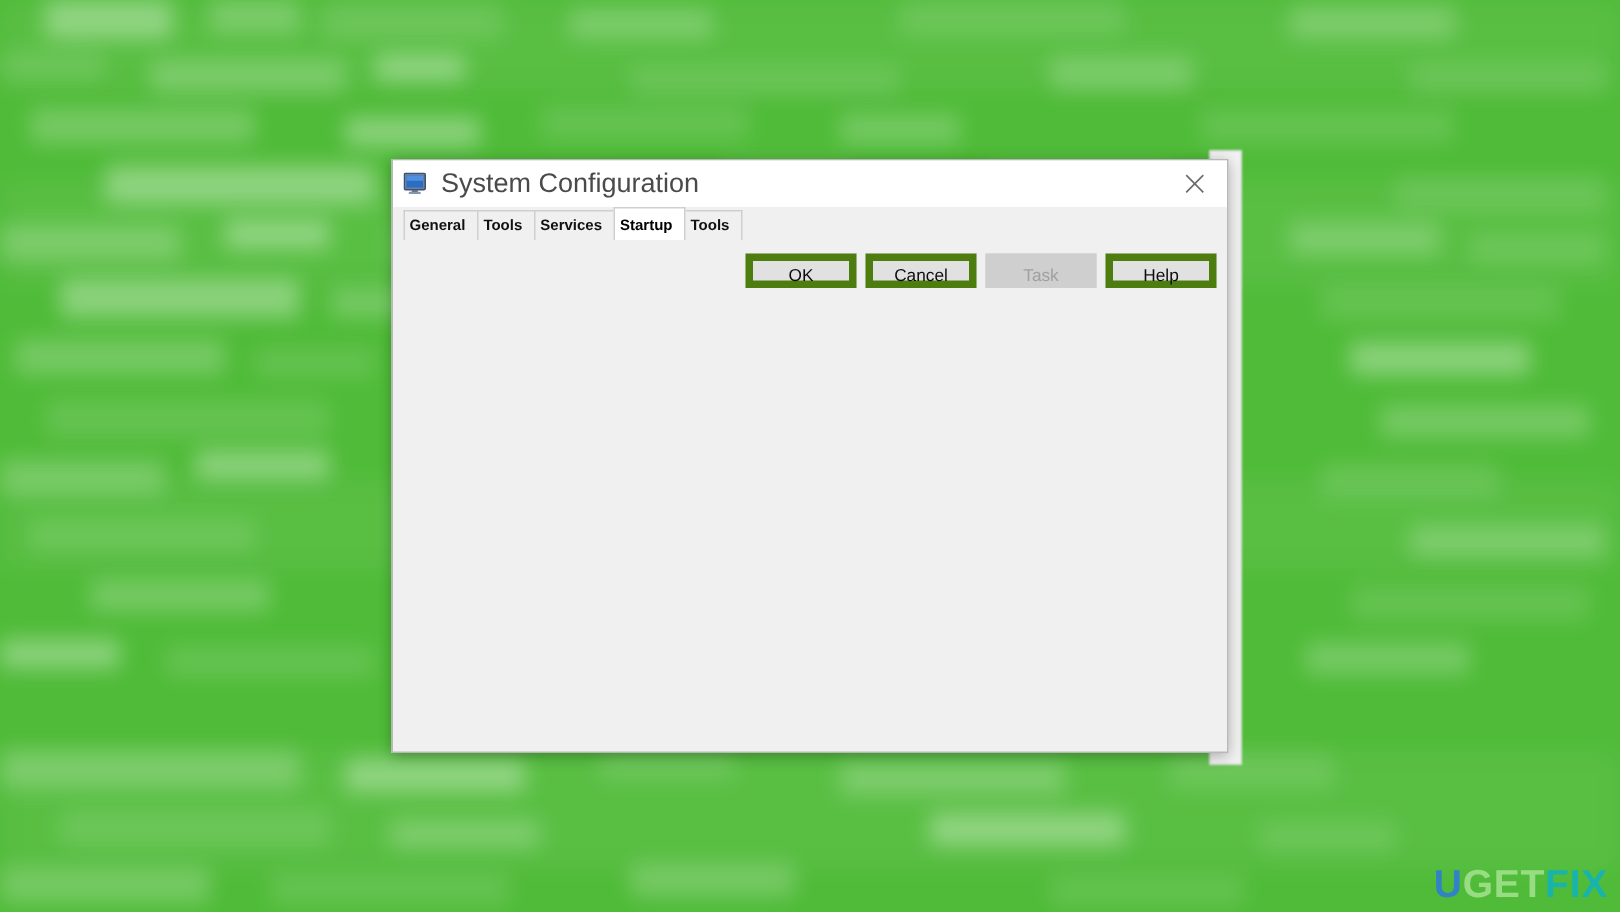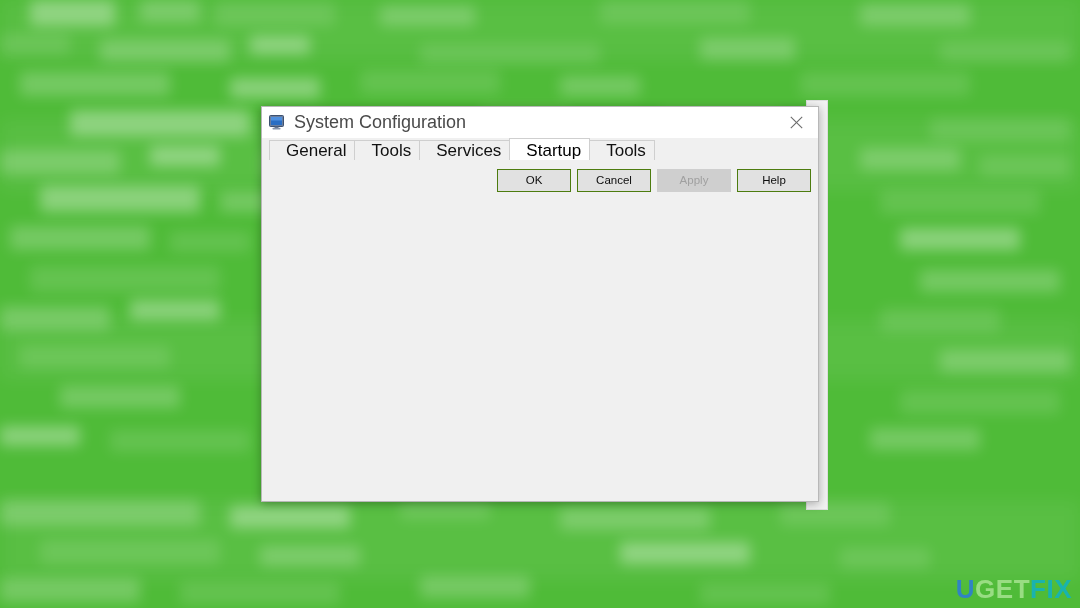--- a/index.html
+++ b/index.html
@@ -132,31 +132,32 @@
   #tab-strip {
     height: 22px;
     position: relative;
     padding-left: 7px;
     display: flex;
     align-items: flex-end;
     flex: none;
     background: #f0f0f0;
   }
   .tab {
-    font-size: 17px;
+    font-size: 10px;
     color: #111;
-    padding: 3px 8px 3px 16px;
+    padding: 3px 8px 3px 3px;
     border: 1px solid #cfcfcf;
     border-bottom: none;
     background: #f0f0f0;
     line-height: 13px;
     margin-right: -1px;
     position: relative;
     cursor: default;
     white-space: nowrap;
+    font-weight: bold;
   }
   .tab.selected {
     background: #ffffff;
     border-color: #cfcfcf;
     padding-top: 5px;
     margin-top: -2px;
     z-index: 3;
     color: #000;
   }
 
@@ -209,21 +210,21 @@
     gap: 6px;
     background: #f0f0f0;
   }
   .dialog-button {
     width: 74px;
     height: 23px;
     font-size: 11.5px;
     font-family: "Liberation Sans", sans-serif;
     color: #0d0d0d;
     background: #e1e1e1;
-    border: 1px solid #4d7c0f;
+    border: 5px solid #4d7c0f;
     border-radius: 0;
     cursor: pointer;
     padding: 0;
     line-height: 21px;
     text-align: center;
   }
   .dialog-button.disabled {
     color: #a0a0a0;
     background: #cfcfcf;
     border-color: #cfcfcf;
@@ -356,16 +357,16 @@
     <div class="tab">Tools</div>
     <div class="tab">Services</div>
     <div class="tab selected">Startup</div>
     <div class="tab">Tools</div>
   </div>
 
 
   <div id="button-bar">
     <button class="dialog-button">OK</button>
     <button class="dialog-button">Cancel</button>
-    <button class="dialog-button disabled" disabled="">Apply</button>
+    <button class="dialog-button disabled" disabled="">Task</button>
     <button class="dialog-button">Help</button>
   </div>
 </div>
 
 </body></html>

